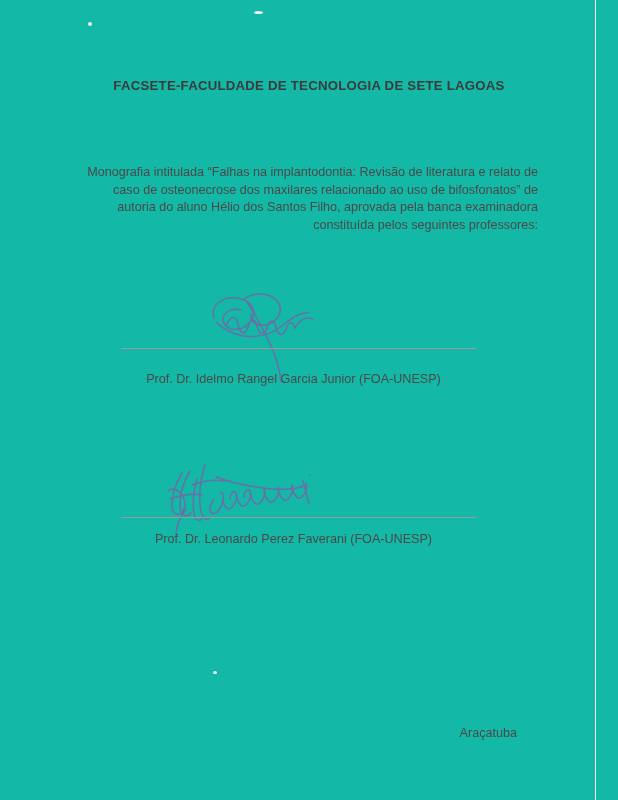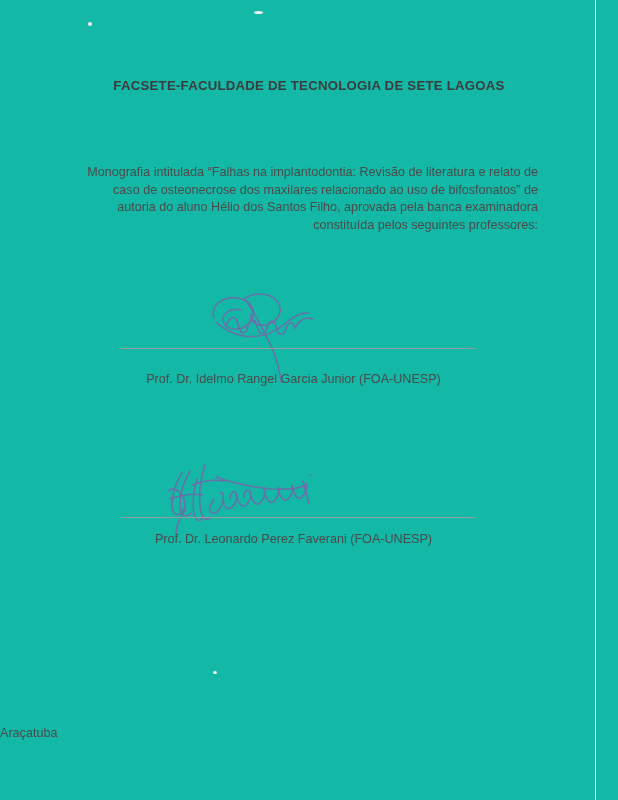--- a/index.html
+++ b/index.html
@@ -94,23 +94,23 @@
     text-align: center;
     font-size: 12.6px;
     color: #4a4a4a;
   }
   .name-one { top: 372px; }
   .name-two { top: 532px; }
 
   .city-footer {
     position: absolute;
     top: 726px;
-    left: 0;
+    left: 7px;
     width: 510px;
-    text-align: left;
+    text-align: right;
     font-size: 12.6px;
     color: #4a4a4a;
   }
 </style>
 </head>
 <body>
 
 <div class="page">
 
   <div class="scan-edge"></div>

